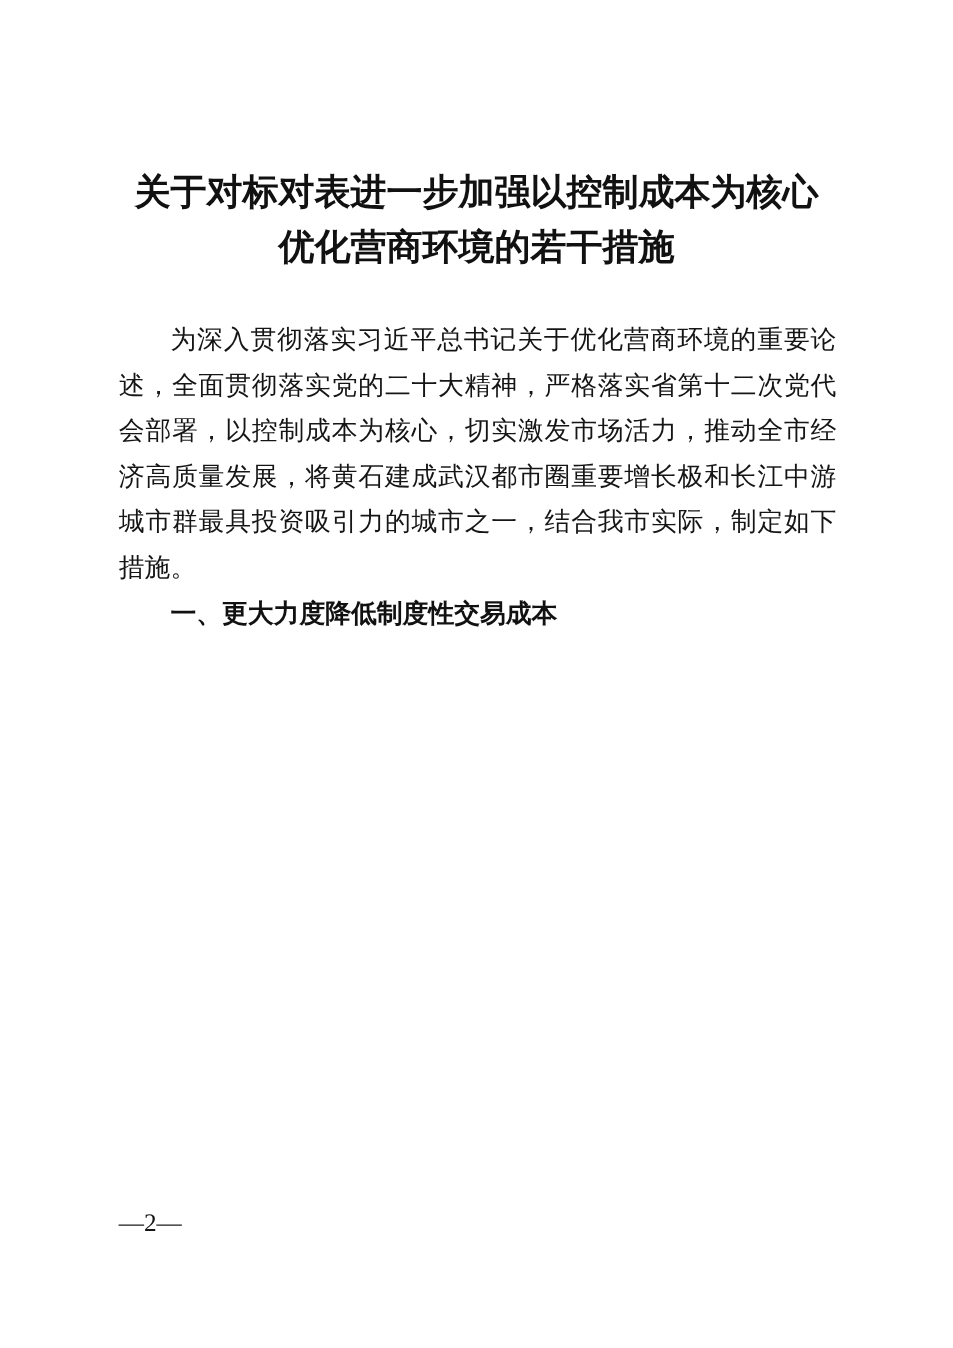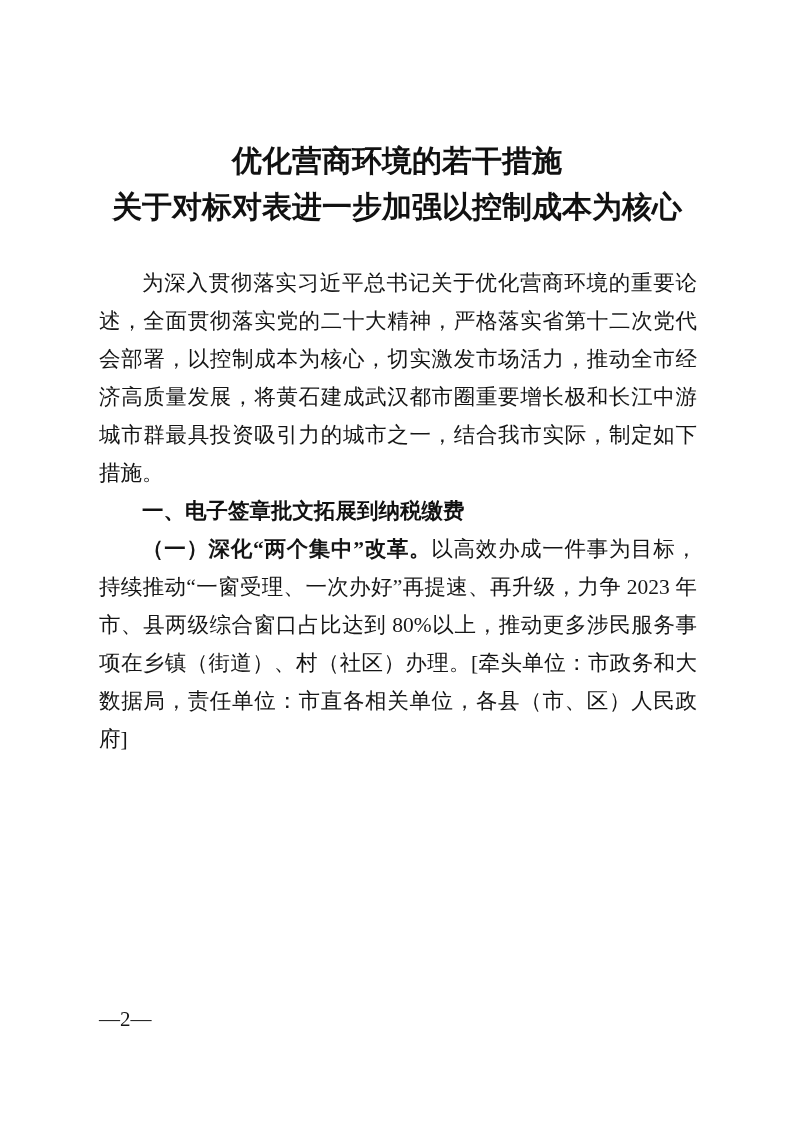--- a/index.html
+++ b/index.html
@@ -62,30 +62,29 @@
     line-height: 24px;
     color: #151515;
   }
 </style>
 </head>
 <body>
 
 <div class="page">
 
   <h1 class="doc-title">
+    <span class="title-line">关于对标对表进一步加强以控制成本为核心</span>
     <span class="title-line">优化营商环境的若干措施</span>
-    <span class="title-line">关于对标对表进一步加强以控制成本为核心</span>
   </h1>
 
   <div class="content">
 
     <p class="para">为深入贯彻落实习近平总书记关于优化营商环境的重要论述，全面贯彻落实党的二十大精神，严格落实省第十二次党代会部署，以控制成本为核心，切实激发市场活力，推动全市经济高质量发展，将黄石建成武汉都市圈重要增长极和长江中游城市群最具投资吸引力的城市之一，结合我市实际，制定如下措施。</p>
 
-    <h2 class="section-heading">一、电子签章批文拓展到纳税缴费</h2>
+    <h2 class="section-heading">一、更大力度降低制度性交易成本</h2>
 
-    <p class="para"><span class="item-lead">（一）深化“两个集中”改革。</span><span>以高效办成一件事为目标，持续推动“一窗受理、一次办好”再提速、再升级，力争 2023 年市、县两级综合窗口占比达到 80%以上，推动更多涉民服务事项在乡镇（街道）、村（社区）办理。[牵头单位：市政务和大数据局，责任单位：市直各相关单位，各县（市、区）人民政府]</span></p>
 
 
   </div>
 
   <div class="page-footer">—2—</div>
 
 </div>
 
 </body></html>

